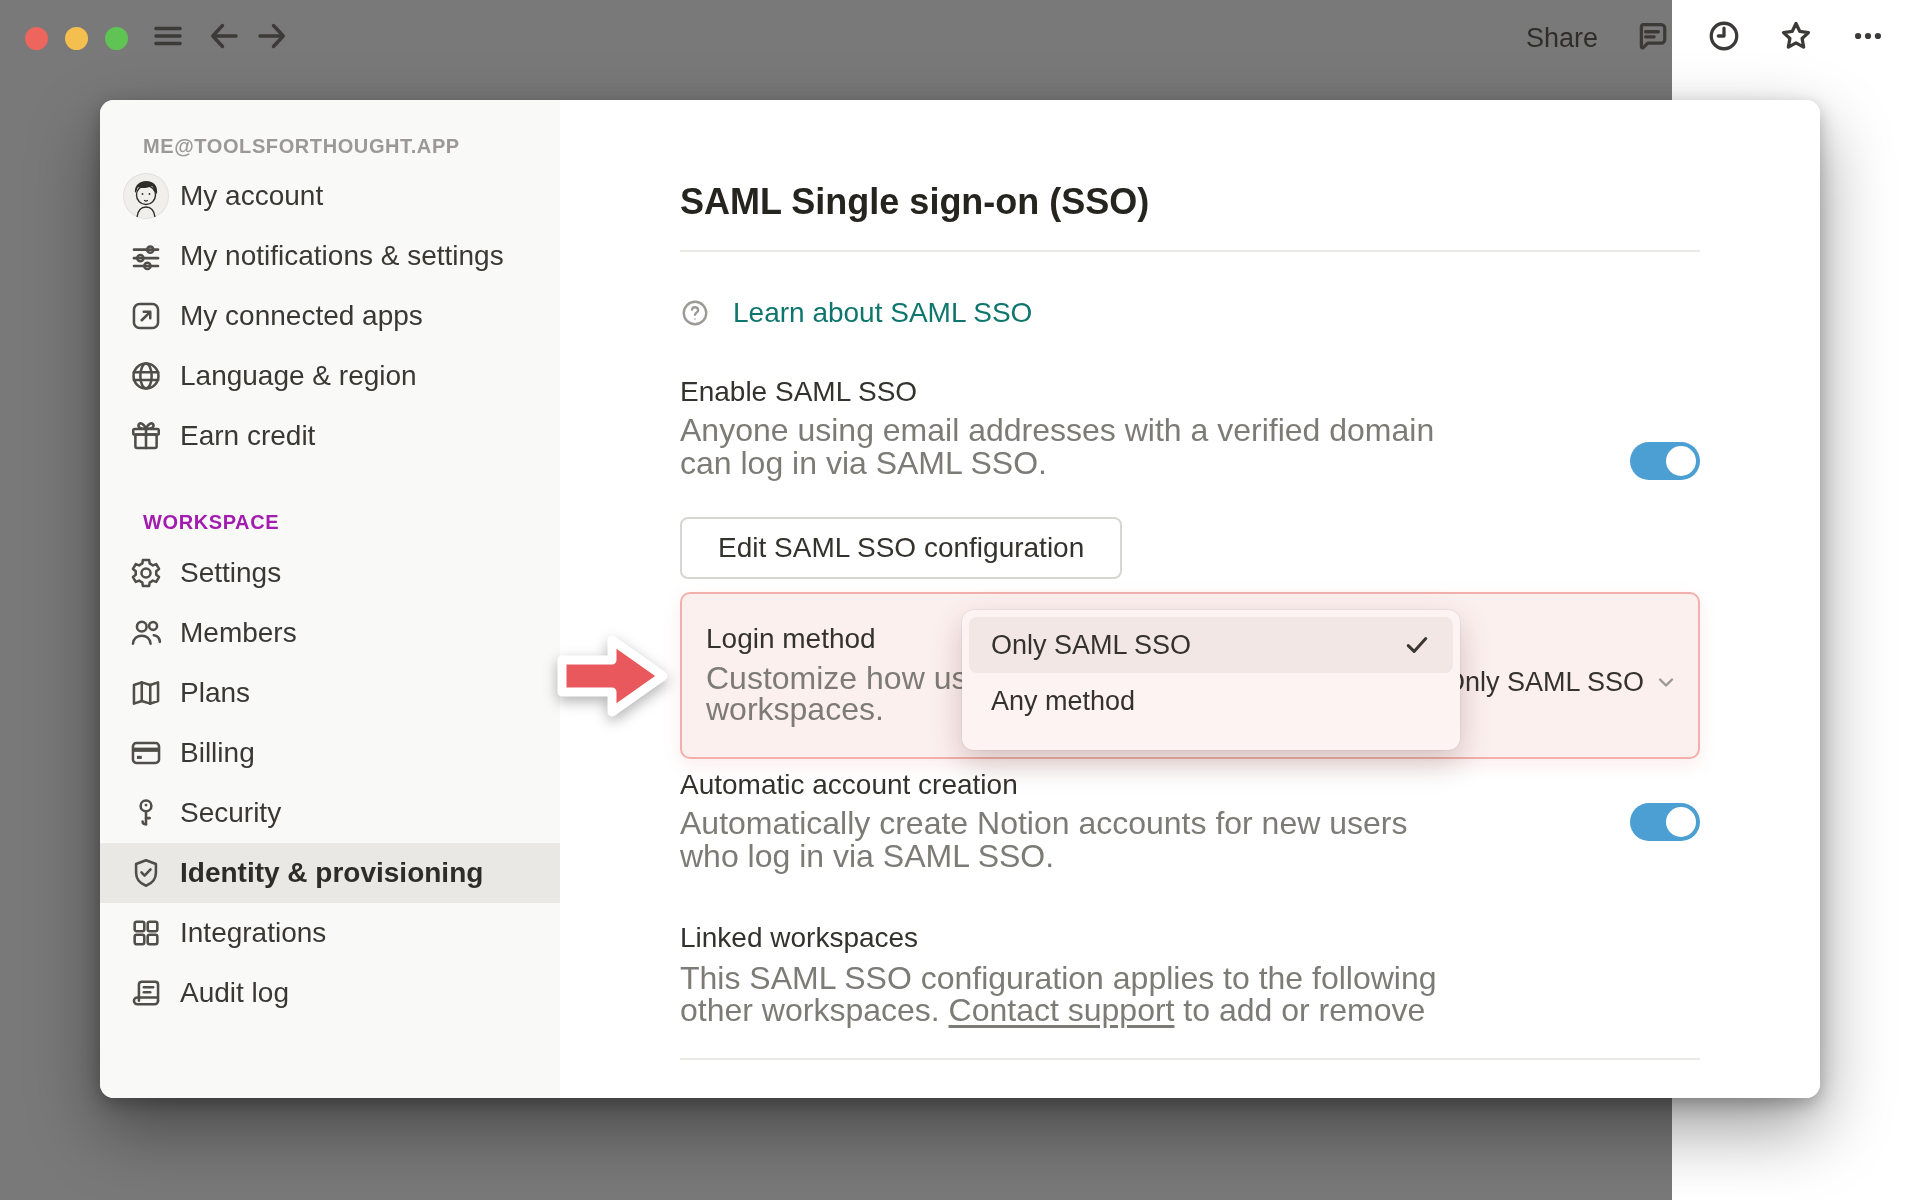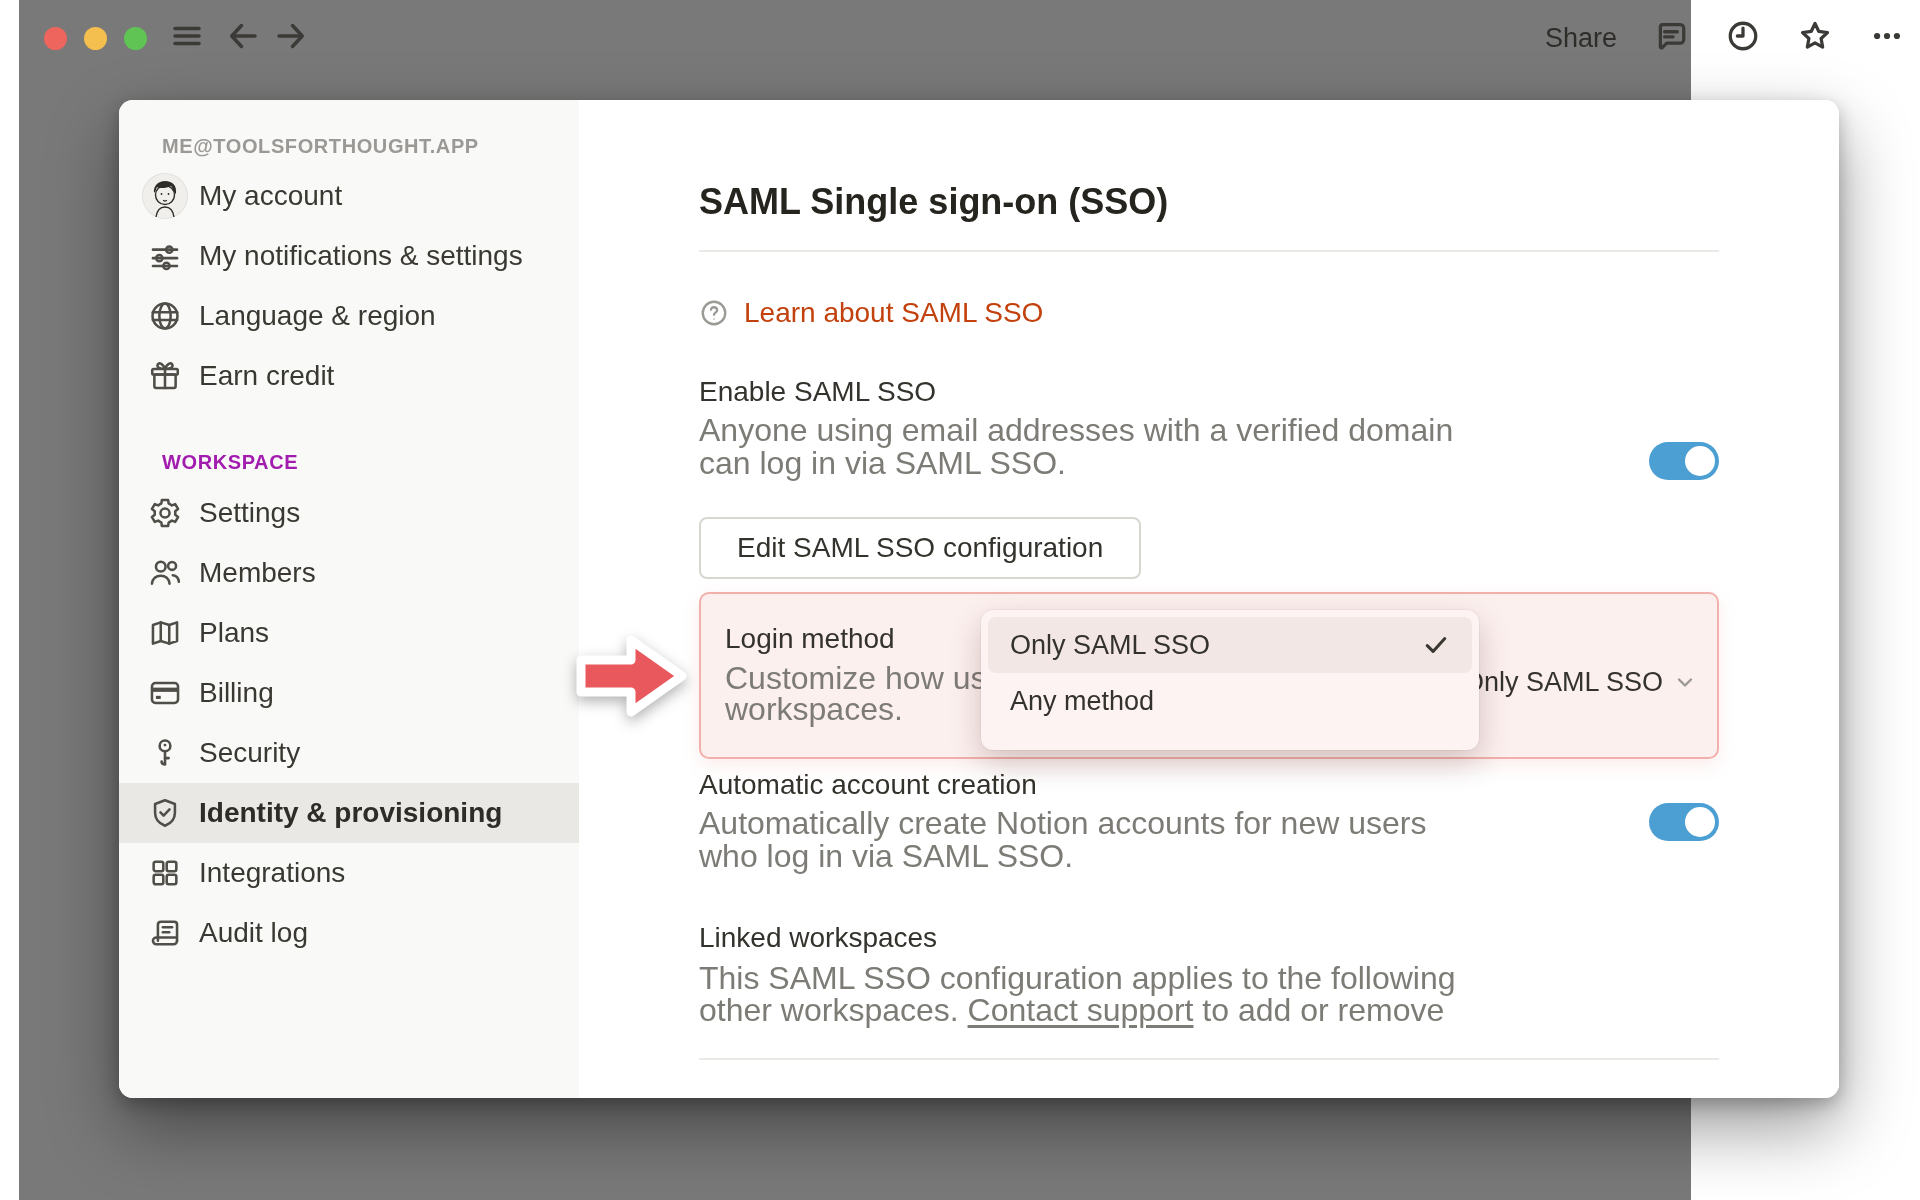--- a/index.html
+++ b/index.html
@@ -1,19 +1,19 @@
 <!DOCTYPE html>
 <html><head>
 <meta charset="utf-8">
 <style>
   * { margin:0; padding:0; box-sizing:border-box; }
   html,body { width:1920px; height:1200px; overflow:hidden; }
   body { font-family:"Liberation Sans","DejaVu Sans",sans-serif; }
 
-  .stage { position:relative; width:1672px; height:1200px; background:#797979;margin-left:19px; }
+  .stage { position:relative; width:1672px; height:1200px; background:#797979; }
 
   
   .topbar { position:absolute; top:0; left:0; width:1920px; height:100px;
             display:flex; align-items:flex-start; }
   .topbar-left { display:flex; align-items:center; height:76px; padding-left:25px; }
   .traffic { display:flex; gap:17px; align-items:center; }
   .light { width:23px; height:23px; border-radius:50%; }
   .light.red { background:#ed655c; }
   .light.yellow { background:#f5bf4f; }
   .light.green { background:#5fc454; }
@@ -45,22 +45,22 @@
             border-radius:50%; background:#f1efec; overflow:hidden;
             box-shadow:inset 0 0 0 1px rgba(0,0,0,.06); }
 
   
   .main { position:absolute; left:460px; right:0; top:0; bottom:0;
           padding:80px 120px 0 120px; border-radius:0 14px 14px 0; background:#fff; }
   .page-title { font-size:36px; font-weight:700; color:#26241f; line-height:44px; }
   .rule { height:2px; background:#ebeae7; margin-top:26px; }
   .rule.bottom { margin-top:32px; }
 
-  .learn-row { margin-top:42px; height:38px; display:flex; align-items:center; gap:15px;
-               color:#c2410c; font-size:28px; }
+  .learn-row { margin-top:42px; height:38px; display:flex; align-items:center; gap:23px;
+               color:#0f766e; font-size:28px; }
   .q-icon { width:30px; height:30px; }
 
   .setting-row { display:flex; justify-content:space-between; }
   .row-enable { margin-top:42px;align-items:flex-end; }
   .row-auto { margin-top:8px; }
   .sec-head { font-size:28px; line-height:36px; color:#34322c; }
   .sec-desc { margin-top:4px; font-size:32px; line-height:33px; color:#7d7b75; }
 
   .toggle { width:70px; height:38px; border-radius:19px; background:#4c9fd2;
             position:relative; flex:0 0 70px; }
@@ -206,20 +206,30 @@
               <circle cx="15" cy="7.5" r="2.2"></circle>
               <line x1="3.5" y1="13.5" x2="20.5" y2="13.5"></line>
               <circle cx="8" cy="13.5" r="2.2"></circle>
               <line x1="3.5" y1="19" x2="20.5" y2="19"></line>
               <circle cx="13" cy="19" r="2.2"></circle>
             </svg>
         </span>
         <span>My notifications &amp; settings</span>
       </div>
 
+      <div class="sb-item">
+        <span class="sb-ic">
+          <svg width="34" height="34" viewBox="0 0 24 24">
+              <rect x="3.5" y="3.5" width="17" height="17" rx="4"></rect>
+              <line x1="9" y1="15" x2="14.6" y2="9.4"></line>
+              <polyline points="10.4,9 15,9 15,13.6"></polyline>
+            </svg>
+        </span>
+        <span>My connected apps</span>
+      </div>
 
       <div class="sb-item">
         <span class="sb-ic">
           <svg width="34" height="34" viewBox="0 0 24 24">
               <circle cx="12" cy="12" r="8.8"></circle>
               <ellipse cx="12" cy="12" rx="4" ry="8.8"></ellipse>
               <line x1="3.4" y1="9.4" x2="20.6" y2="9.4"></line>
               <line x1="3.4" y1="14.8" x2="20.6" y2="14.8"></line>
             </svg>
         </span>

